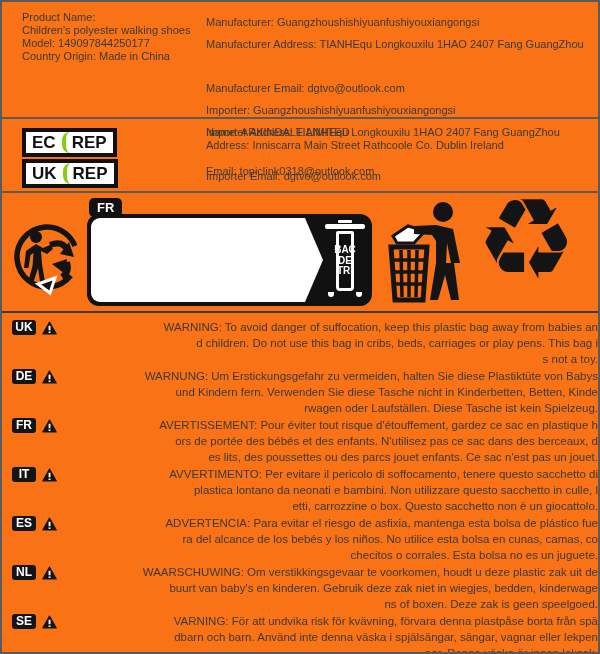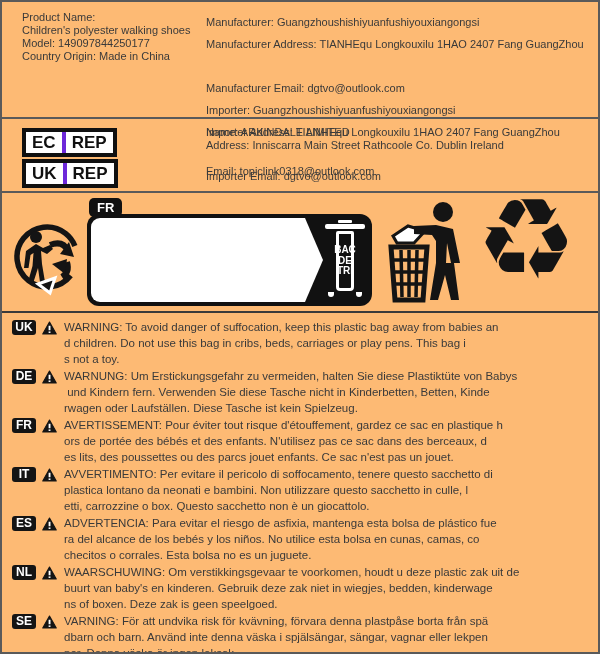--- a/index.html
+++ b/index.html
@@ -1,36 +1,36 @@
 <!DOCTYPE html>
 <html><head>
 <meta charset="utf-8">
 <style>
   * { margin:0; padding:0; box-sizing:border-box; }
   html,body { background:#fff; }
   .doc {
-    position:relative; width:600px; height:654px; background:#fdba74;
+    position:relative; width:600px; height:654px; background:#f97316;
     border:2px solid #5a5a5a; font-family:"Liberation Sans", sans-serif;
     color:#3a3a3a; overflow:hidden;
   }
   .sec { position:absolute; left:0; right:0; }
   .sec-top     { top:0;     height:117px; border-bottom:2px solid #5a5a5a; }
   .sec-rep     { top:117px; height:74px;  border-bottom:2px solid #5a5a5a; }
   .sec-recycle { top:191px; height:120px; border-bottom:2px solid #3a3a3a; }
   .sec-warn    { top:311px; bottom:0; padding:6px 0 0 10px; }
 
   .pre { white-space:pre-wrap; }
   .info-left  { position:absolute; left:20px;  top:9px; font-size:11px; line-height:13px; }
   .info-right { position:absolute; left:204px; top:9px; font-size:11px; line-height:22px; }
 
   .rep-badge { position:absolute; left:20px; display:flex; align-items:stretch;
                border:4px solid #101010; color:#101010; font-weight:bold;
                font-size:17px; width:max-content; background:#fff; }
   .rep-badge .cell { padding:1px 6px; line-height:19px;text-align:center; }
-  .rep-badge .cell + .cell { border-left:4px solid #6d28d9; }
+  .rep-badge .cell + .cell { border-left:4px solid #84cc16;border-radius:8px; }
   .rep-ec { top:9px; } .rep-uk { top:40px; }
   .rep-text { position:absolute; left:204px; top:7px; font-size:11px; line-height:13px; }
 
   
   .triman { position:absolute; left:8px; top:21px; }
   .fr-tag { position:absolute; left:87px; top:5px; background:#111; color:#fff;
             font-weight:bold; font-size:13px; padding:2px 8px; border-radius:5px; z-index:3; }
   .banner { position:absolute; left:85px; top:21px; width:285px; height:92px;
             background:#111; border-radius:12px; z-index:2; }
   .banner-white { position:absolute; left:4px; top:4px; width:214px; height:84px;
@@ -54,21 +54,21 @@
   .recycle-glyph { position:absolute; left:474px; top:-14px; font-size:112px;
                    line-height:120px; color:#141414;
                    font-family:"DejaVu Sans", sans-serif; }
 
   
   .warn-row { display:flex; align-items:flex-start; margin-bottom:1px; }
   .warn-badge { background:#141414; color:#fff; font-weight:bold; font-size:12px;
                 line-height:15px; padding:0 3px; border-radius:3px; margin-top:1px;
                 min-width:24px; text-align:center; }
   .warn-tri { margin:2px 7px 0 6px; flex:none; }
-  .warn-text { font-size:11.5px; line-height:16px; width:534px; white-space:pre-wrap; }
+  .warn-text { font-size:11.5px; line-height:16px; width:534px; white-space:pre-wrap;text-align:right; }
 </style>
 </head>
 <body>
 
 <div class="doc">
 
   <div class="sec sec-top">
     <div class="info-left pre">Product Name:
 Children's polyester walking shoes
 Model: 149097844250177

